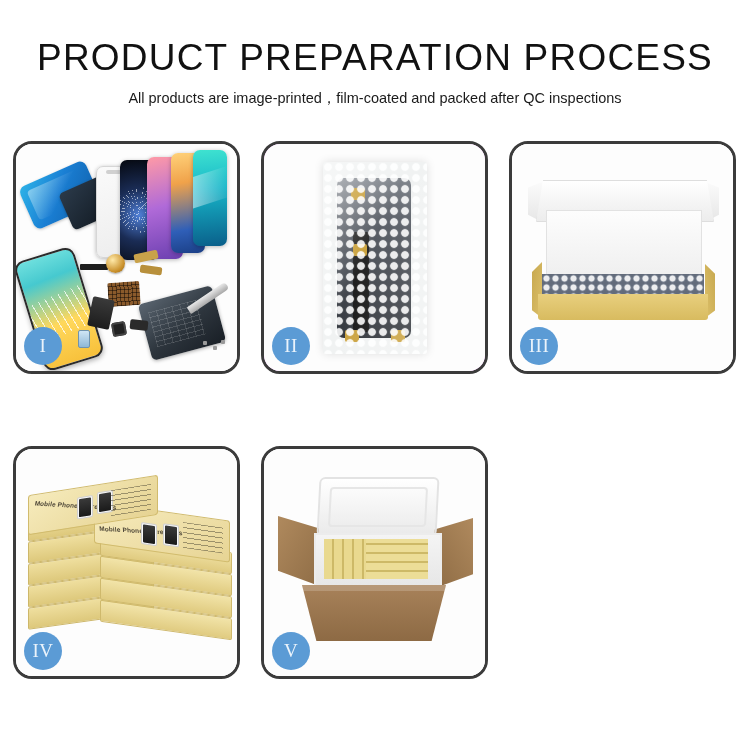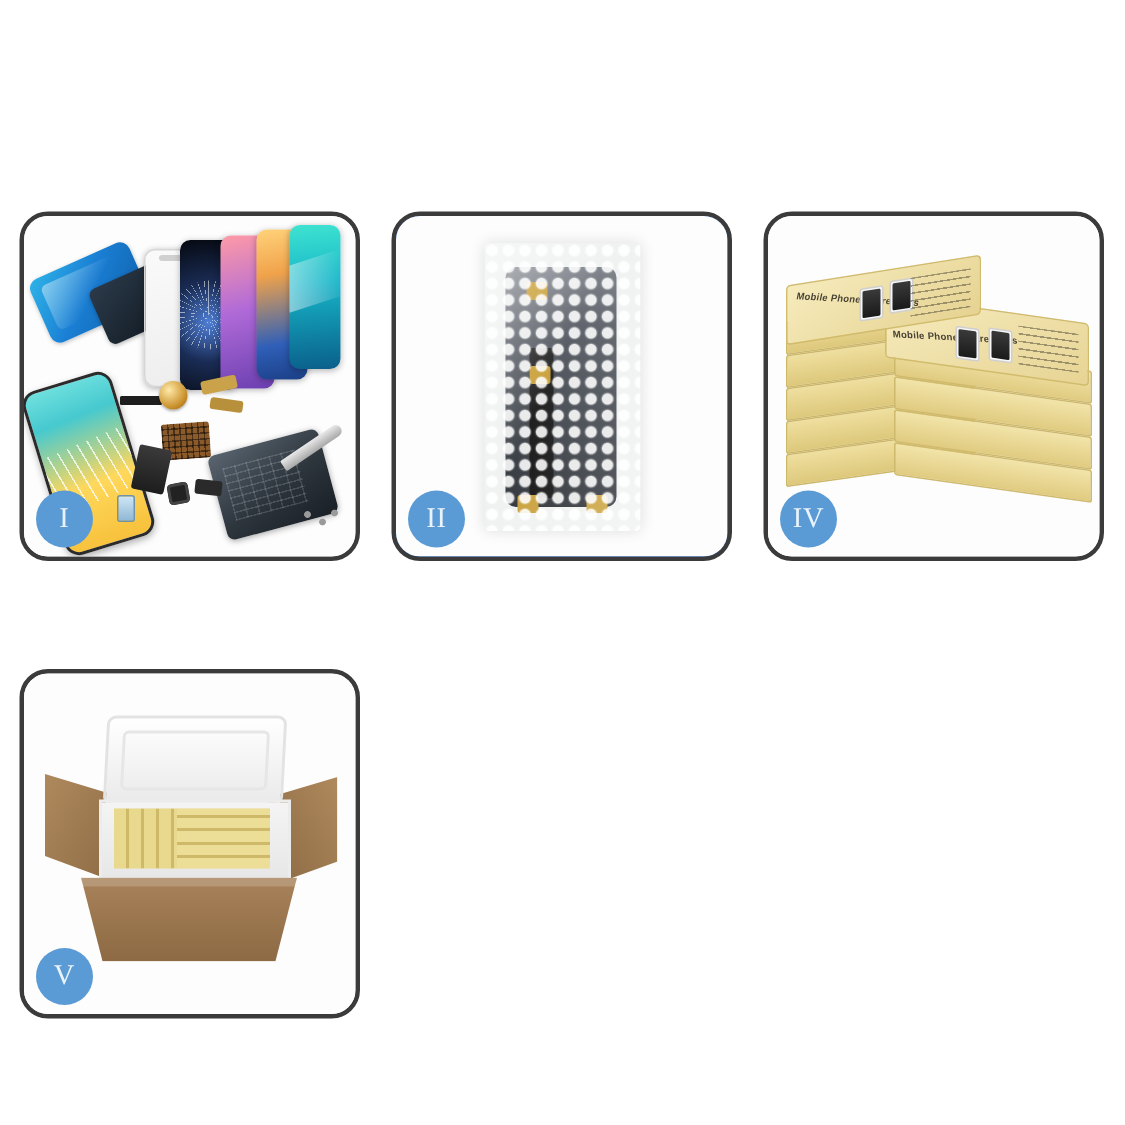--- a/index.html
+++ b/index.html
@@ -264,21 +264,21 @@
       radial-gradient(circle at 22px 3px, #9a9a9a 2px, transparent 2.5px);
   }
   .p1 .smallpart {
     position: absolute; left: 62px; top: 186px;
     width: 10px; height: 16px; border-radius: 2px;
     background: linear-gradient(#cfe6f5, #8fb8d6);
     border: 1px solid #6f93ad;
   }
 
   
-  .p2 { background: #3b82f6; }
+  .p2 { background: #f0abfc; }
   .p2 .wrap {
     position: absolute;
     left: 50%; top: 50%;
     transform: translate(-50%, -50%);
     width: 104px; height: 192px;
     background: #f0f2f2;
     border-radius: 3px;
     box-shadow: 0 0 10px rgba(0,0,0,.12);
     overflow: hidden;
   }
@@ -570,20 +570,24 @@
     width: 17px; height: 18px;
     background: rgba(120,92,62,.6);
     transform: skewY(22deg);
   }
 </style>
 </head>
 <body>
 
 <div class="page">
 
+  <div class="header">
+    <div class="main-title">PRODUCT PREPARATION PROCESS</div>
+    <div class="sub-title">All products are image-printed，film-coated and packed after QC inspections</div>
+  </div>
 
   <div class="grid">
 
     <div class="panel p1">
       <div class="panel-photo">
         <div class="sheet-blue"></div>
         <div class="lcd-dark"></div>
         <div class="scr scr-a"></div>
         <div class="scr scr-b"></div>
         <div class="scr scr-c"></div>
@@ -614,20 +618,33 @@
           <div class="gold-tab gt1"></div>
           <div class="gold-tab gt2"></div>
           <div class="gold-tab gt3"></div>
           <div class="gold-tab gt4"></div>
           <div class="bubbles"></div>
         </div>
       </div>
       <div class="badge">II</div>
     </div>
 
+    <div class="panel p3">
+      <div class="panel-photo">
+        <div class="lidL"></div>
+        <div class="lidR"></div>
+        <div class="lidback"></div>
+        <div class="foam"></div>
+        <div class="boxleft"></div>
+        <div class="boxright"></div>
+        <div class="bubblestrip"></div>
+        <div class="boxfront"></div>
+      </div>
+      <div class="badge">III</div>
+    </div>
 
     <div class="panel p4">
       <div class="panel-photo">
         <div class="stackbox sb1"></div>
         <div class="stackbox sb2"></div>
         <div class="stackbox sb3"></div>
         <div class="stackbox sb4"></div>
         <div class="stackbox sb5"></div>
         <div class="rbox rb1"></div>
         <div class="rbox rb2"></div>

